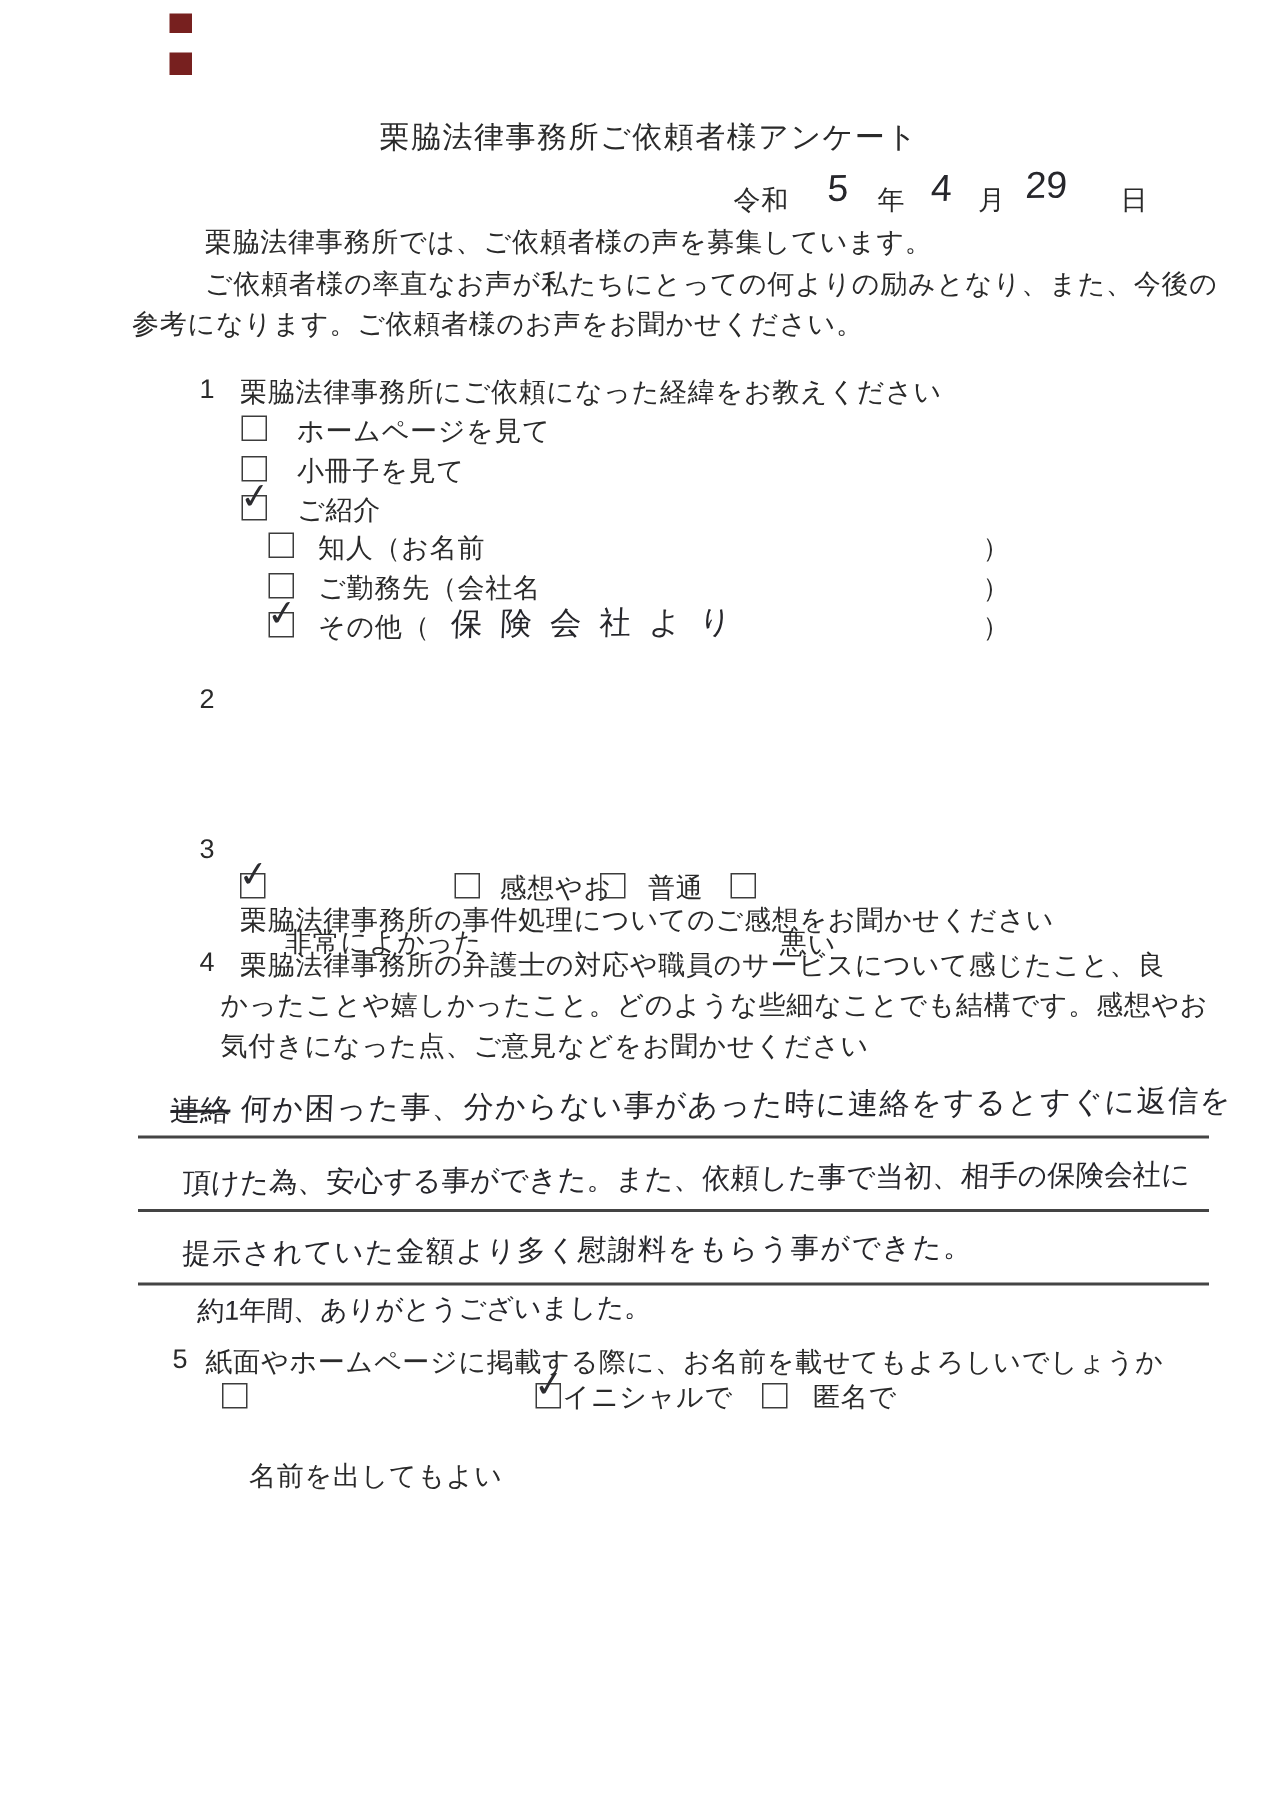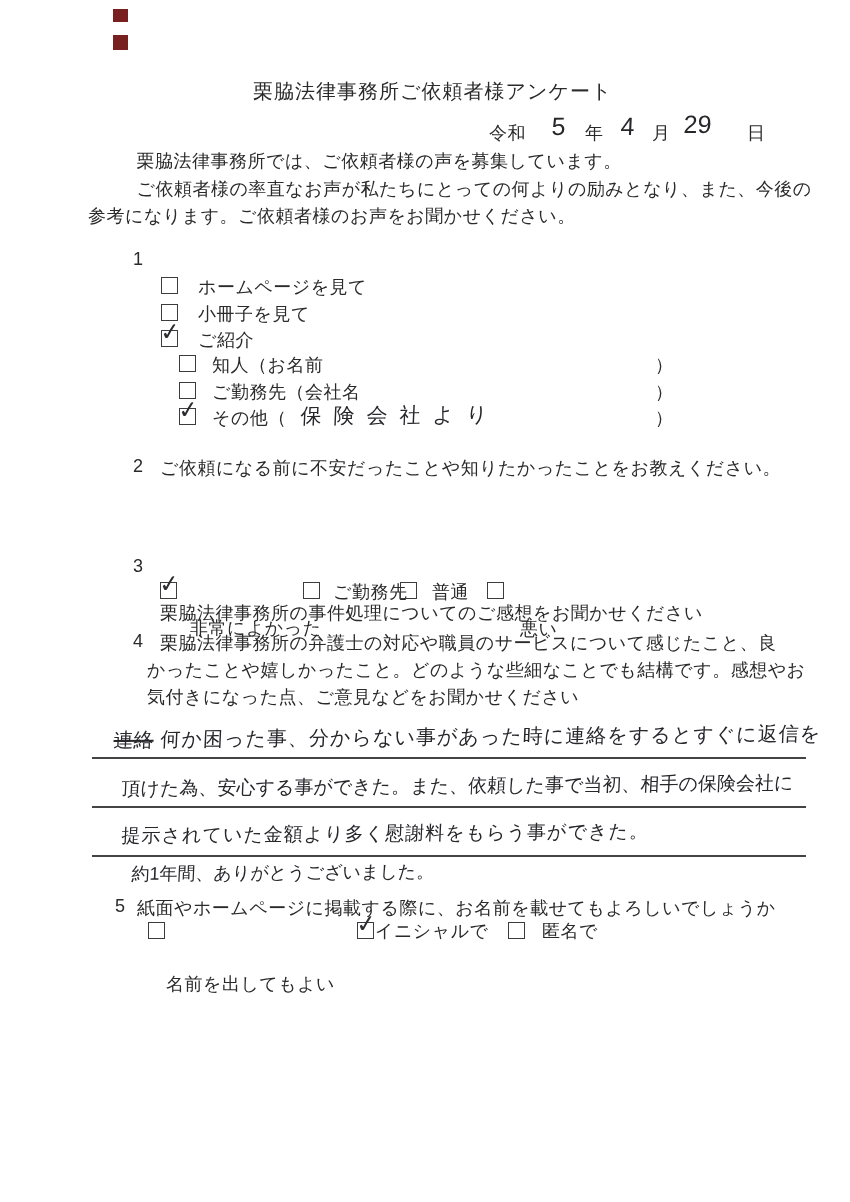--- a/index.html
+++ b/index.html
@@ -36,20 +36,21 @@
   <div class="hw hwnum" style="left:620px; top:112px;">4</div>
   <div class="t" style="left:652px; top:121px;">月</div>
   <div class="hw hwnum" style="left:683px; top:110px;">29</div>
   <div class="t" style="left:747px; top:121px;">日</div>
 
   <div class="t" style="left:118px; top:149px;">　栗脇法律事務所では、ご依頼者様の声を募集しています。</div>
   <div class="t" style="left:118px; top:177px;">　ご依頼者様の率直なお声が私たちにとっての何よりの励みとなり、また、今後の</div>
   <div class="t" style="left:88px;  top:204px;">参考になります。ご依頼者様のお声をお聞かせください。</div>
 
   <div class="t" style="left:133px; top:249px;">1</div>
+  <div class="t" style="left:160px; top:249px;">栗脇法律事務所にご依頼になった経緯をお教えください</div>
 
   <span class="cb" style="left:161px; top:277px;"></span>
   <div class="t" style="left:198px; top:275px;">ホームページを見て</div>
 
   <span class="cb" style="left:161px; top:304px;"></span>
   <div class="t" style="left:198px; top:302px;">小冊子を見て</div>
 
   <span class="cb" style="left:161px; top:330px;">
     <span class="check">✓</span>
   </span>
@@ -64,32 +65,31 @@
   <div class="t" style="left:655px; top:380px;">）</div>
 
   <span class="cb" style="left:179px; top:408px;">
     <span class="check">✓</span>
   </span>
   <div class="t" style="left:212px; top:406px;">その他（</div>
   <div class="hw" style="left:300px; top:402px; font-size:21px; letter-spacing:12px;">保険会社より</div>
   <div class="t" style="left:655px; top:406px;">）</div>
 
   <div class="t" style="left:133px; top:456px;">2</div>
-  <div class="t" style="left:160px; top:456px;">ご依頼になる前に不安だったことや知りたかったことをお教えください。</div>
 
   <div class="t" style="left:133px; top:556px;">3</div>
   <div class="t" style="left:160px; top:556px;margin-top:45px;">栗脇法律事務所の事件処理についてのご感想をお聞かせください</div>
 
   <span class="cb" style="left:160px; top:582px;">
     <span class="check">✓</span>
   </span>
   <div class="t" style="left:190px; top:580px;margin-top:36px;">非常によかった</div>
 
   <span class="cb" style="left:303px; top:582px;"></span>
-  <div class="t" style="left:333px; top:580px;">ご勤務先</div>
+  <div class="t" style="left:333px; top:580px;">感想やお</div>
 
   <span class="cb" style="left:400px; top:582px;"></span>
   <div class="t" style="left:432px; top:580px;">普通</div>
 
   <span class="cb" style="left:487px; top:582px;"></span>
   <div class="t" style="left:520px; top:580px;margin-top:37px;">悪い</div>
 
   <div class="t" style="left:133px; top:631px;">4</div>
   <div class="t" style="left:160px; top:631px;">栗脇法律事務所の弁護士の対応や職員のサービスについて感じたこと、良</div>
   <div class="t" style="left:147px; top:658px;">かったことや嬉しかったこと。どのような些細なことでも結構です。感想やお</div>

